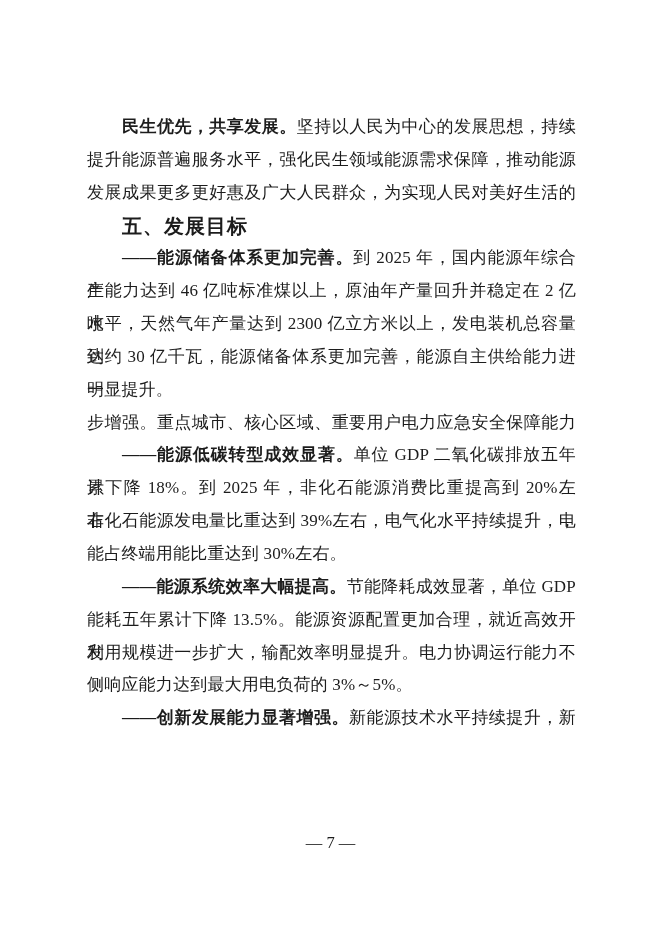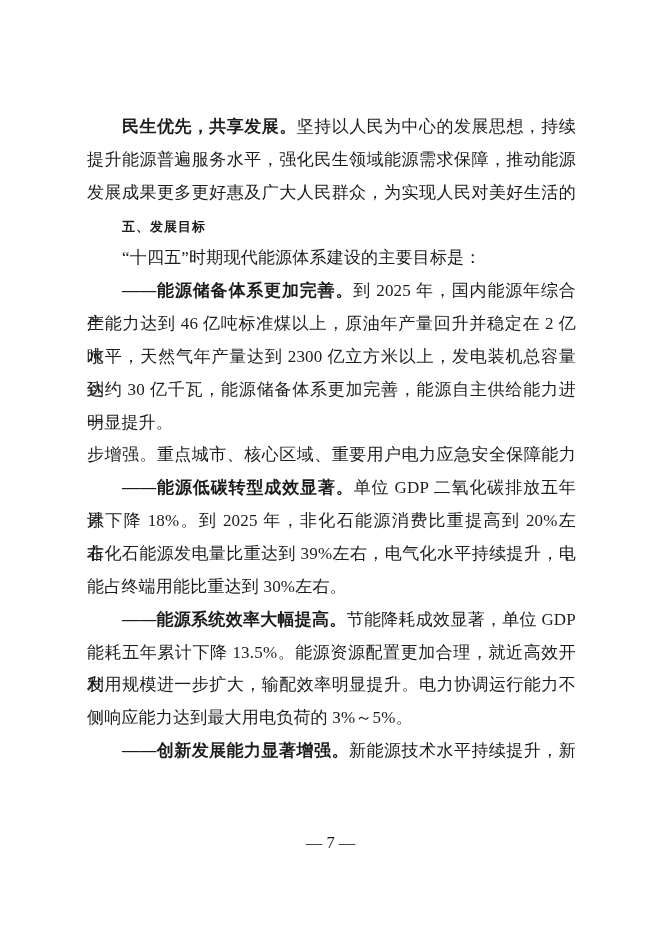--- a/index.html
+++ b/index.html
@@ -40,21 +40,21 @@
   }
   .seg-normal {
     font-weight: normal;
   }
   .seg-bold {
     font-weight: bold;
   }
   .seg-heading {
     font-weight: bold;
     font-family: "Liberation Sans", "DejaVu Sans", sans-serif;
-    font-size: 13px;
+    font-size: 20px;
     letter-spacing: 1px;
   }
   .pagenum {
     position: absolute;
     left: 0;
     top: 831px;
     width: 100%;
     text-align: center;
     font-size: 16.5px;
     line-height: 24px;
@@ -64,21 +64,20 @@
 </style>
 </head>
 <body>
 
 <div class="page">
   <div class="textblock" id="textblock">
       <div class="line indent justify"><span class="seg-bold">民生优先，共享发展。</span><span class="seg-normal">坚持以人民为中心的发展思想，持续</span></div>
       <div class="line justify"><span class="seg-normal">提升能源普遍服务水平，强化民生领域能源需求保障，推动能源</span></div>
       <div class="line justify"><span class="seg-normal">发展成果更多更好惠及广大人民群众，为实现人民对美好生活的</span></div>
       <div class="line indent"><span class="seg-heading">五、发展目标</span></div>
-      <div class="line indent"><span class="seg-normal">“十四五”时期现代能源体系建设的主要目标是：</span></div>
       <div class="line indent justify"><span class="seg-bold">——能源储备体系更加完善。</span><span class="seg-normal">到 2025 年，国内能源年综合生</span></div>
       <div class="line justify"><span class="seg-normal">产能力达到 46 亿吨标准煤以上，原油年产量回升并稳定在 2 亿吨</span></div>
       <div class="line justify"><span class="seg-normal">水平，天然气年产量达到 2300 亿立方米以上，发电装机总容量达</span></div>
       <div class="line justify"><span class="seg-normal">到约 30 亿千瓦，能源储备体系更加完善，能源自主供给能力进一</span></div>
       <div class="line"><span class="seg-normal">明显提升。</span></div>
       <div class="line justify"><span class="seg-normal">步增强。重点城市、核心区域、重要用户电力应急安全保障能力</span></div>
       <div class="line indent justify"><span class="seg-bold">——能源低碳转型成效显著。</span><span class="seg-normal">单位 GDP 二氧化碳排放五年累</span></div>
       <div class="line justify"><span class="seg-normal">计下降 18%。到 2025 年，非化石能源消费比重提高到 20%左右，</span></div>
       <div class="line justify"><span class="seg-normal">非化石能源发电量比重达到 39%左右，电气化水平持续提升，电</span></div>
       <div class="line"><span class="seg-normal">能占终端用能比重达到 30%左右。</span></div>

